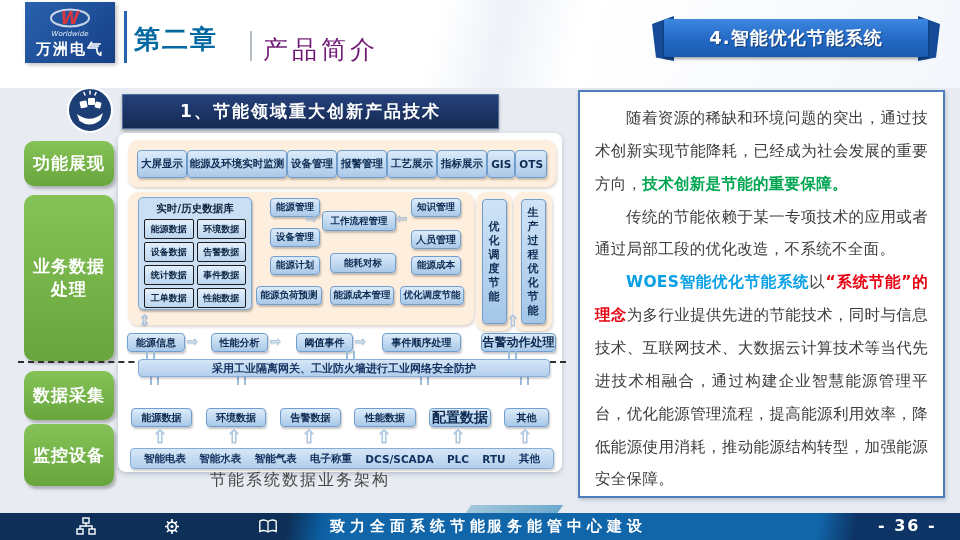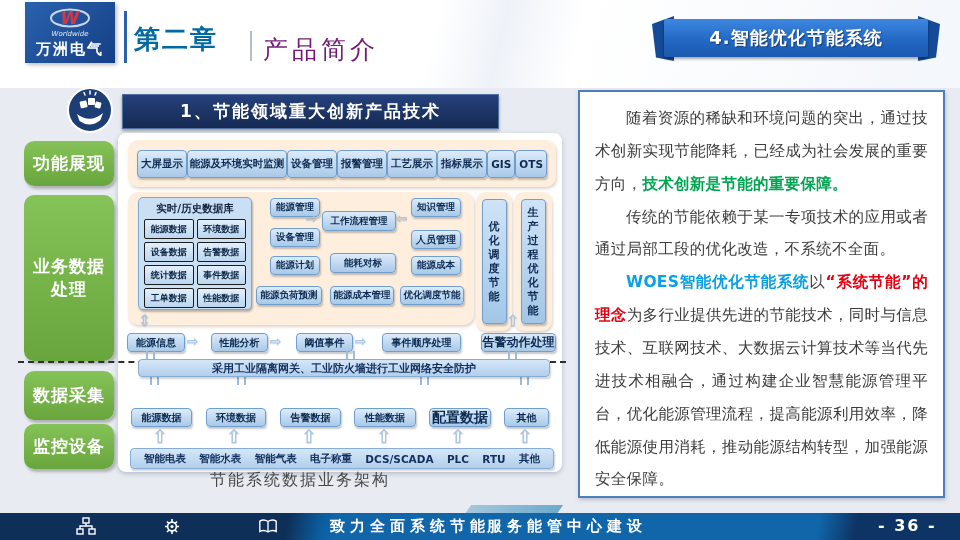--- a/index.html
+++ b/index.html
@@ -123,21 +123,21 @@
     </svg>
   </div>
   <div class="abs titlebar">1、节能领域重大创新产品技术</div>
 
   <div class="abs dpanel"></div>
   <div class="abs dashline"></div>
 
   <div class="abs g-label" style="top:141px;height:45px;">功能展现</div>
   <div class="abs g-label" style="top:195px;height:166px;">业务数据处理</div>
   <div class="abs g-label" style="top:371px;height:49px;">数据采集</div>
-  <div class="abs g-label" style="top:424px;height:45px;">监控设备</div>
+  <div class="abs g-label" style="top:424px;height:62px;">监控设备</div>
 
   <div class="abs cream funcrow">
     <div class="bx" style="width:56px;">大屏显示</div>
     <div class="bx" style="width:92px;">能源及环境实时监测</div>
     <div class="bx" style="width:52px;">设备管理</div>
     <div class="bx" style="width:52px;">报警管理</div>
     <div class="bx" style="width:52px;">工艺展示</div>
     <div class="bx" style="width:52px;">指标展示</div>
     <div class="bx" style="width:32px;">GIS</div>
     <div class="bx" style="width:32px;">OTS</div>

